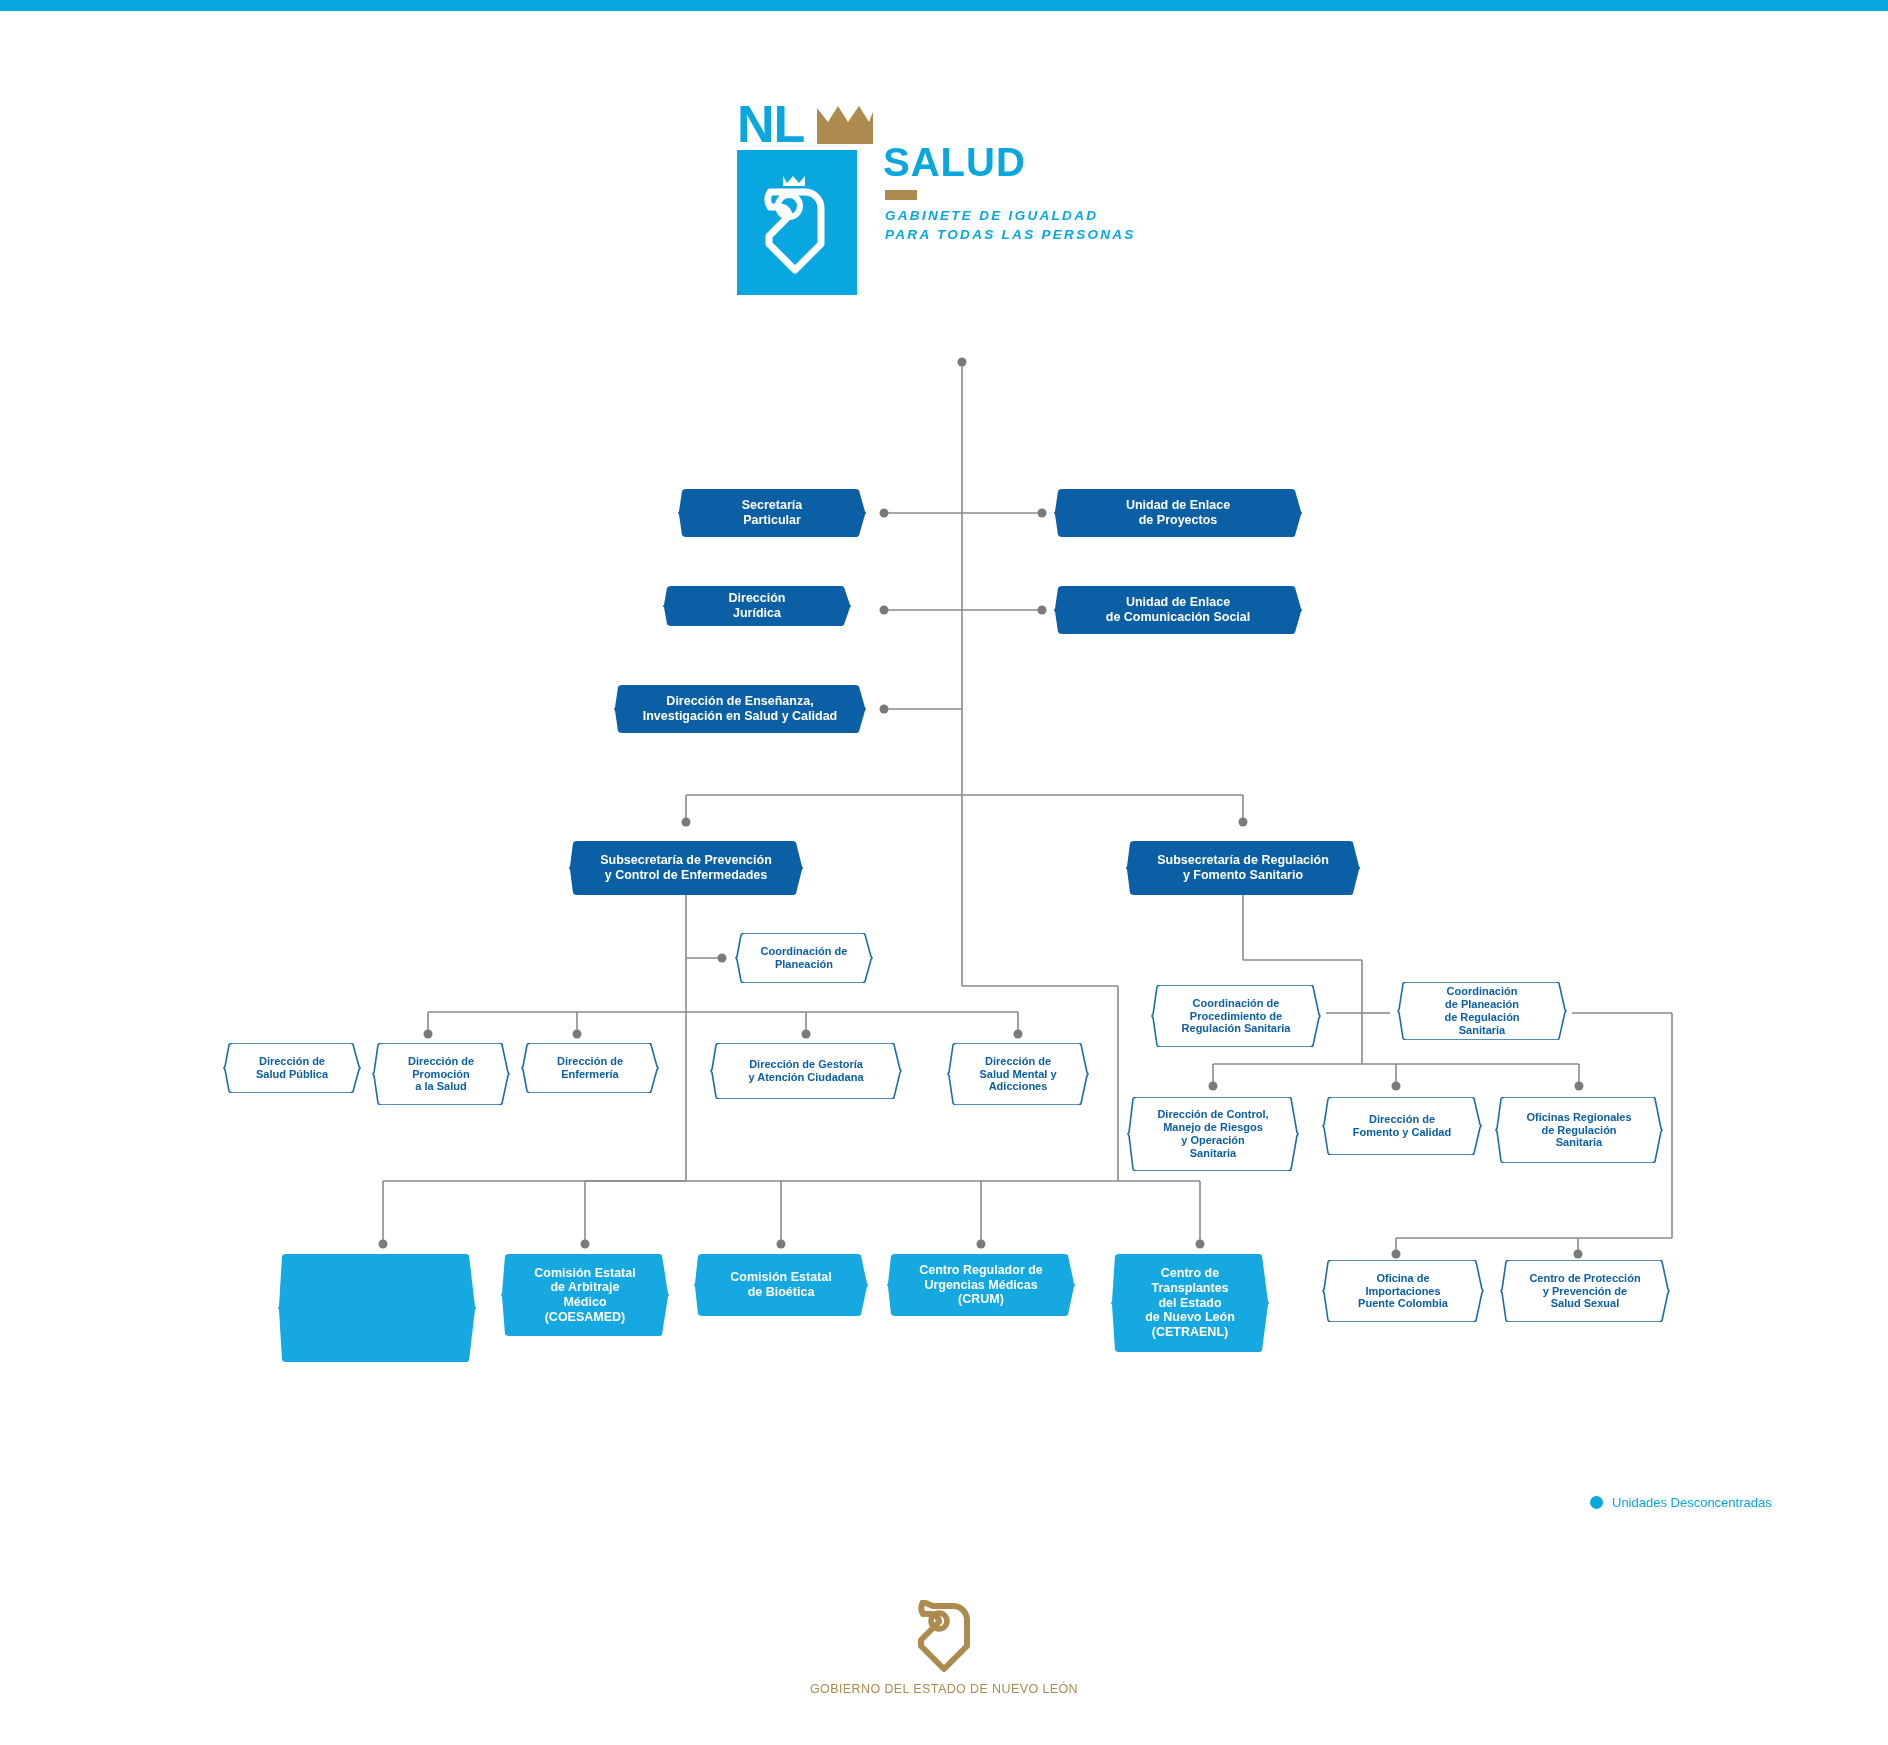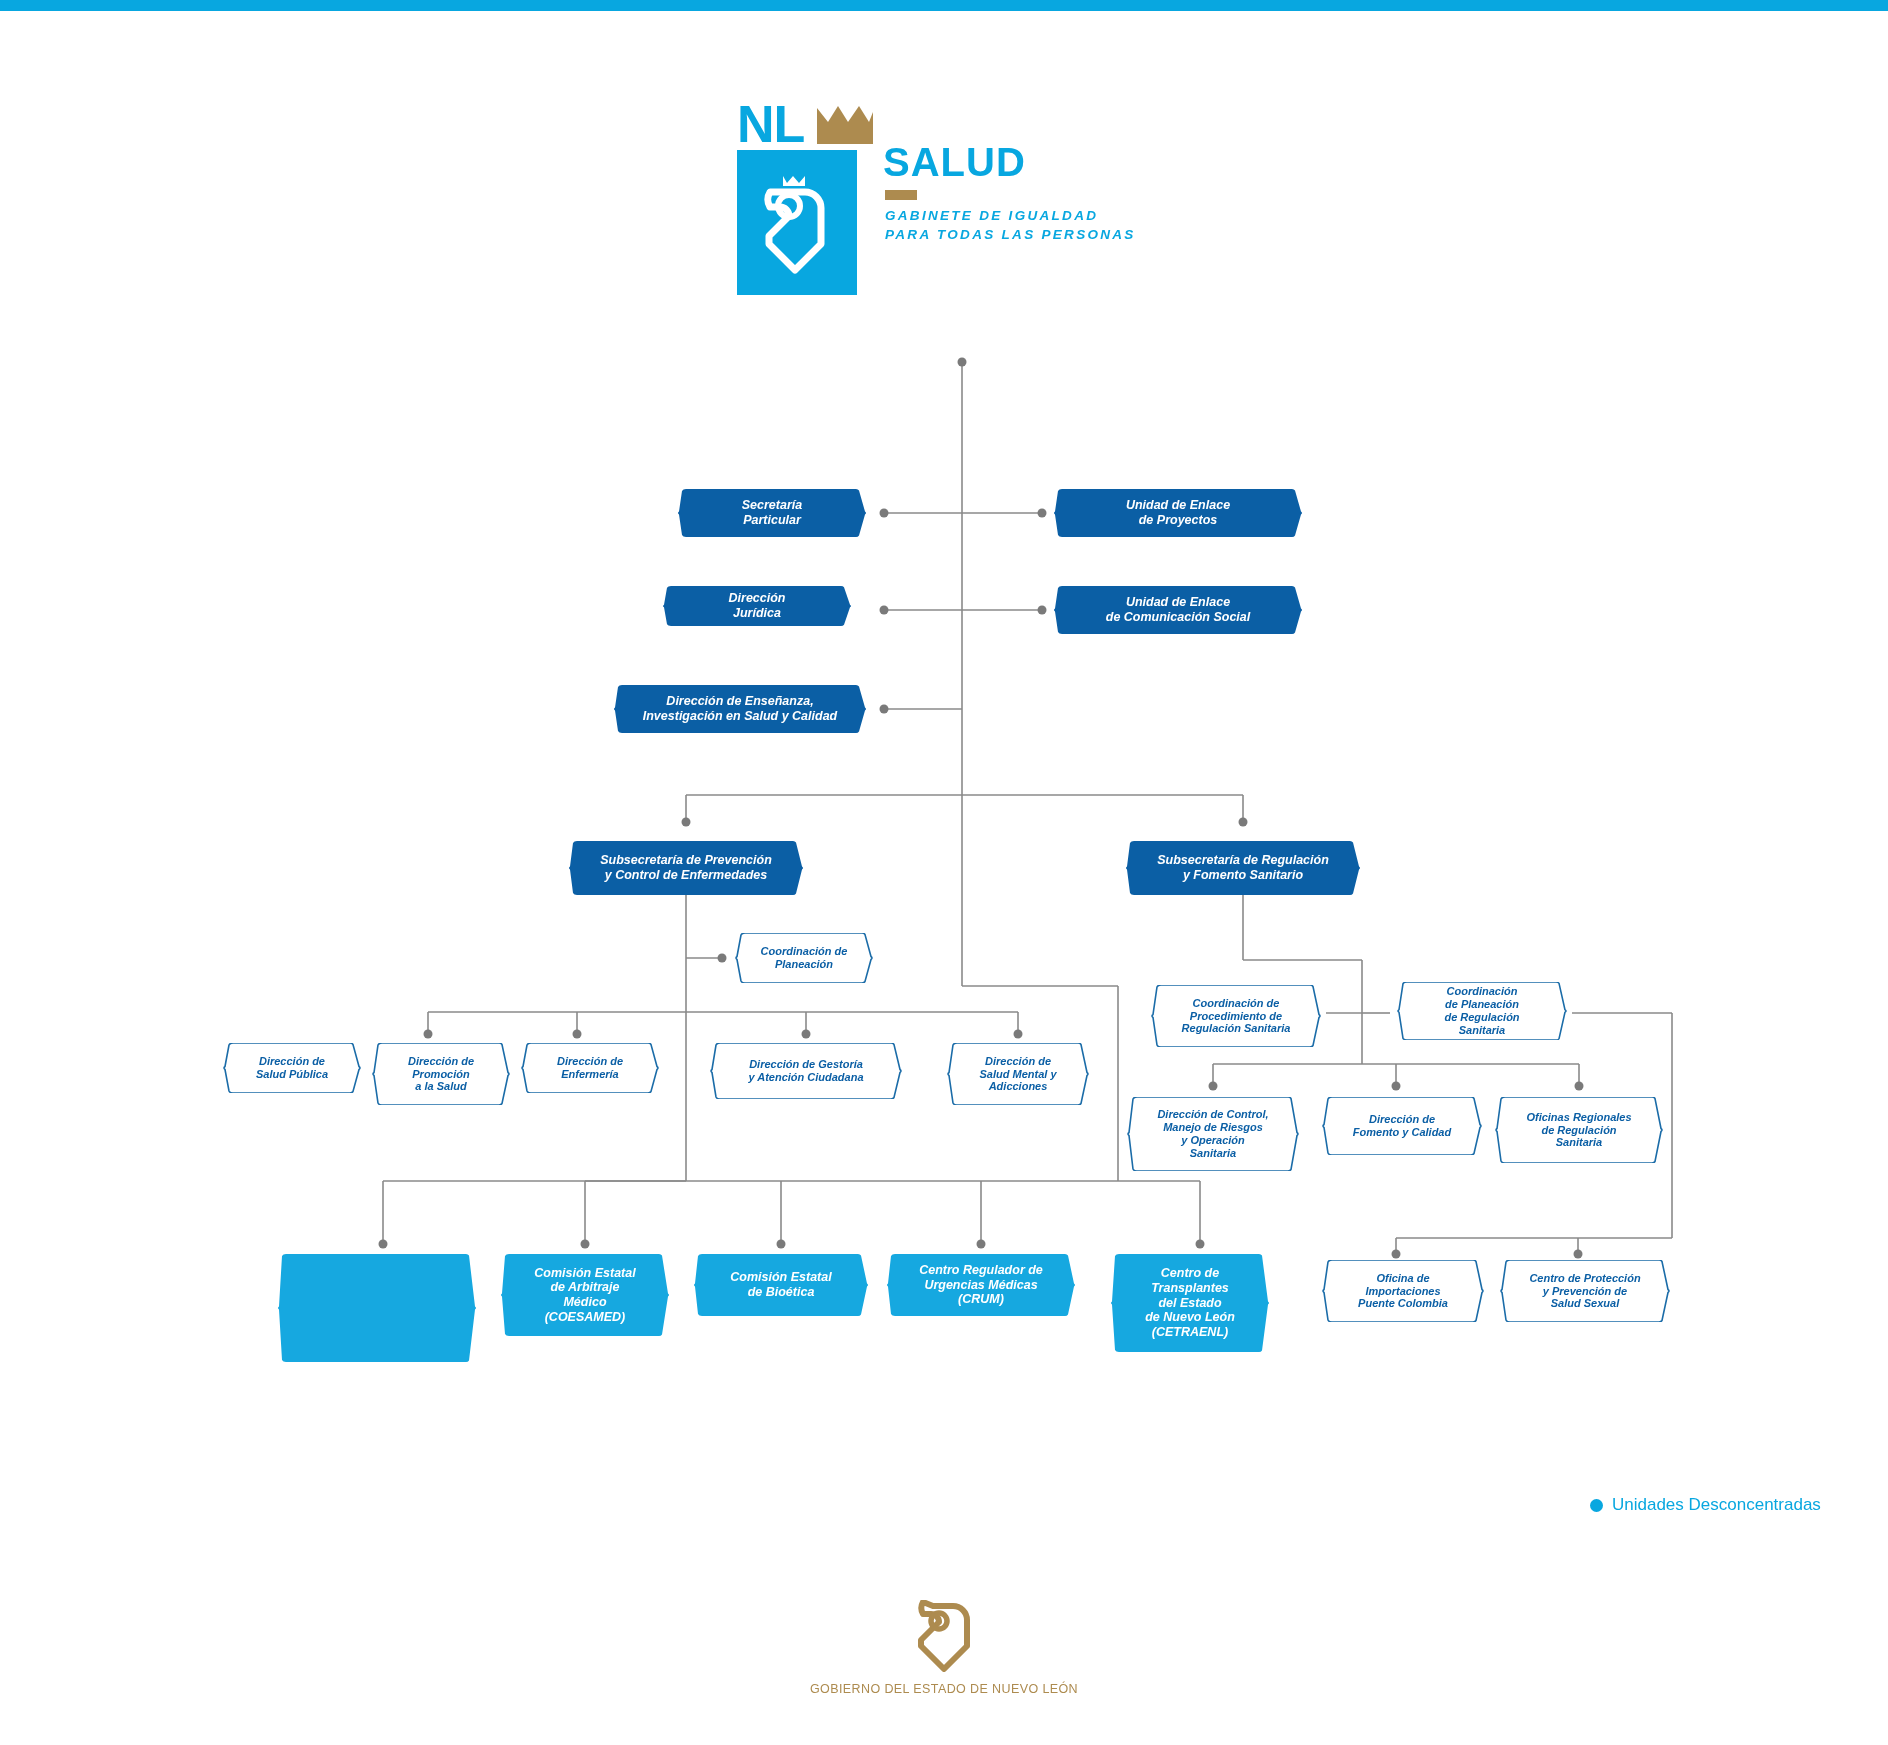--- a/index.html
+++ b/index.html
@@ -27,33 +27,32 @@
   .logo-dash{position:absolute;left:150px;top:92px;width:32px;height:10px;background:#AD8B4F;}
   .logo-sub{position:absolute;left:150px;top:108px;font-size:13.5px;font-weight:bold;color:#08A7E0;letter-spacing:2.3px;line-height:19px;white-space:pre;font-style:italic;}
 
   
   .node{
     position:absolute;
     box-sizing:border-box;
     display:flex;align-items:center;justify-content:center;
     text-align:center;
     line-height:1.18;
-    font-style:italic;
   }
   .node .lbl{position:relative;z-index:2;white-space:pre-line;padding:0 4px;}
   .node .shape{position:absolute;left:0;top:0;width:100%;height:100%;z-index:1;}
 
   .node.dark .lbl{color:#ffffff;font-weight:bold;font-size:12.5px;}
   .node.cyan .lbl{color:#ffffff;font-weight:bold;font-size:12.5px;}
   .node.white .lbl{color:#0B5FA5;font-weight:bold;font-size:11px;}
 
   
   #legend{position:absolute;left:1590px;top:1495px;display:flex;align-items:center;gap:9px;}
   #legend .dot{width:13px;height:13px;border-radius:50%;background:#08A7E0;}
-  #legend .txt{font-size:17px;color:#08A7E0;font-weight:normal;}
+  #legend .txt{font-size:13px;color:#08A7E0;font-weight:normal;}
 
   
   #footer{position:absolute;left:0;top:1600px;width:1888px;text-align:center;}
   #footer .mark{width:58px;height:72px;margin:0 auto;display:block;}
   #footer .ftxt{margin-top:10px;font-size:12.5px;color:#AD8B4F;letter-spacing:.4px;font-weight:normal;}
 </style>
 </head>
 <body>
 
 <div id="topbar"></div>

